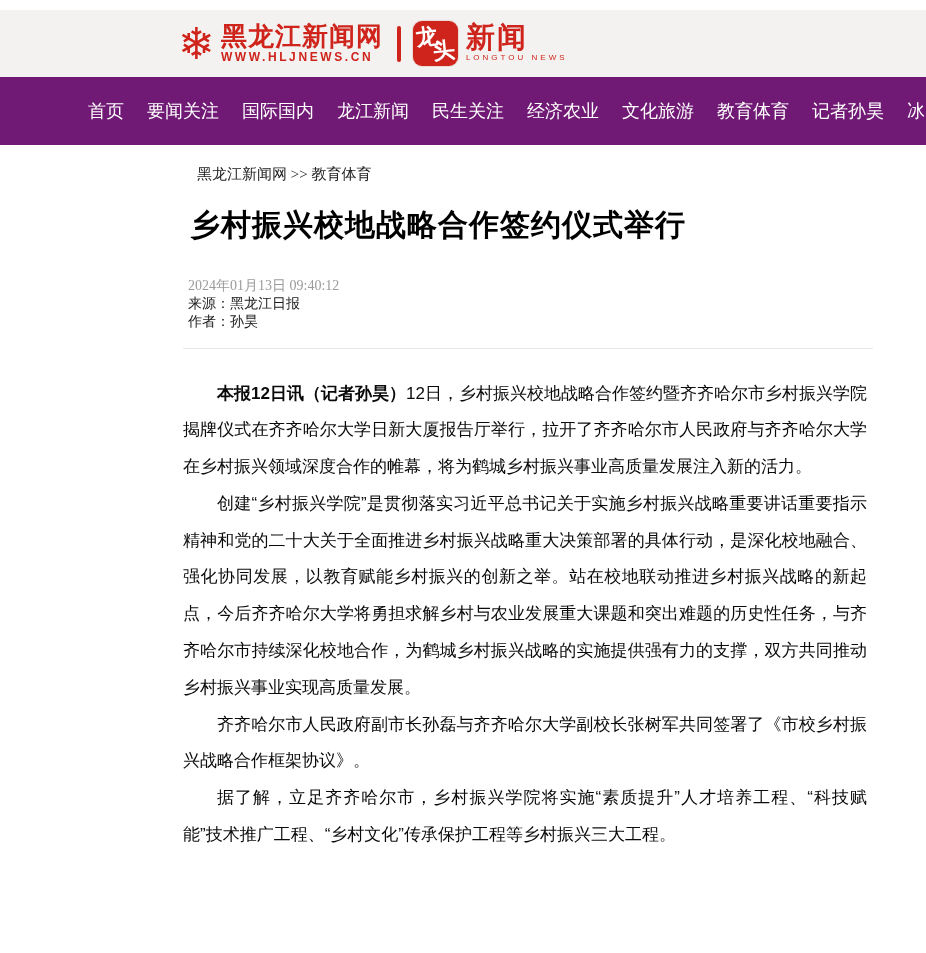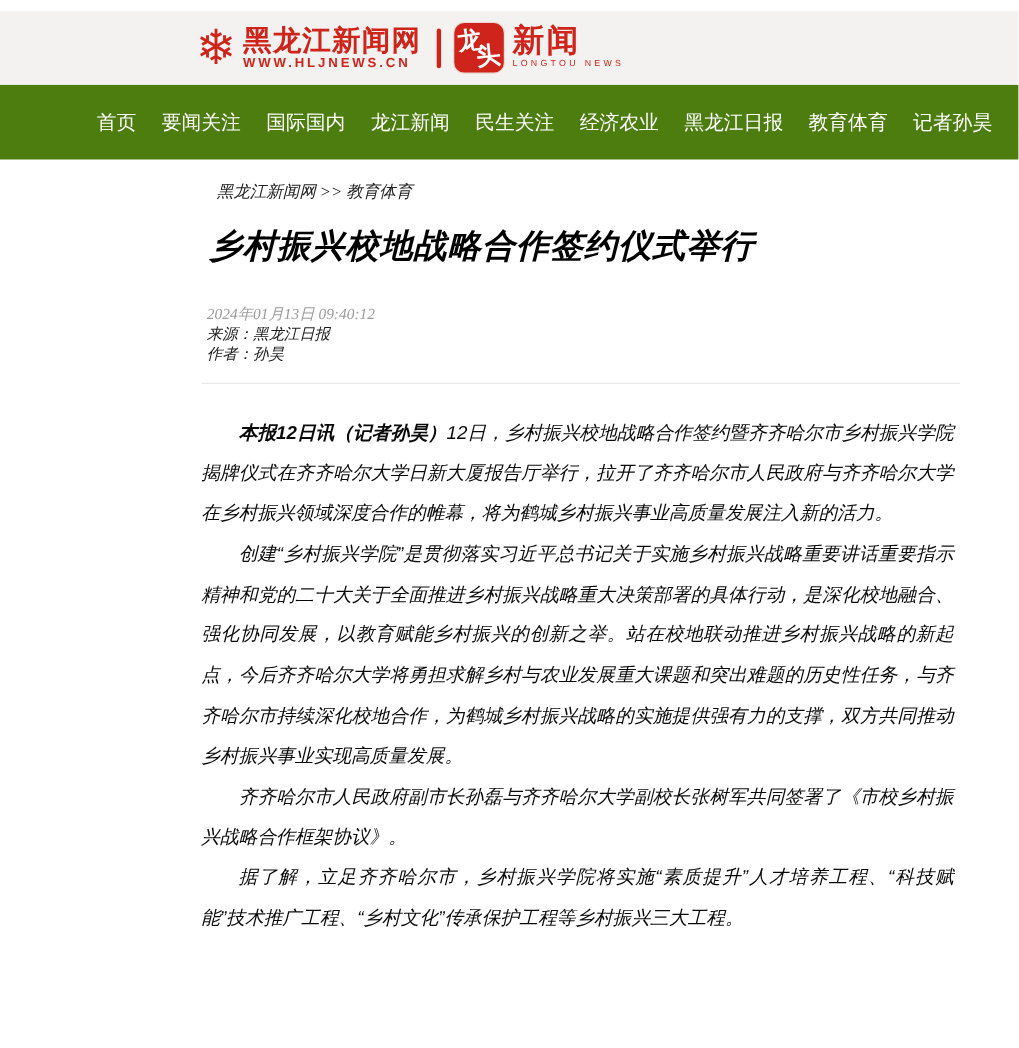--- a/index.html
+++ b/index.html
@@ -29,26 +29,26 @@
   .longtou-square .c2 { position:absolute; right:3px; bottom:0px; color:#ffffff;
                         font-size:22px; font-weight:bold; transform:rotate(-6deg);
                         font-family:"Liberation Serif", serif; }
   .partner-block { display:flex; flex-direction:column; justify-content:center; }
   .partner-name { font-size:29px; font-weight:bold; color:#cf241b; letter-spacing:2px;
                   line-height:1.0; white-space:nowrap; }
   .partner-sub { font-size:8px; color:#cf241b; letter-spacing:3px; line-height:1.4;
                  white-space:nowrap; }
 
   
-  .navbar { height:68px; background:#4d7c0f; display:flex; align-items:center;
+  .navbar { height:68px; background:#701a75; display:flex; align-items:center;
             padding-left:88px; gap:23px; overflow:hidden; white-space:nowrap; }
   .nav-item { color:#ffffff; font-size:18px; cursor:pointer; flex:0 0 auto; }
 
   
-  .content { width:690px; margin-left:183px;font-style:italic; }
+  .content { width:690px; margin-left:183px; }
   .breadcrumb { margin:20px 0 0 14px; font-family:"Liberation Serif", serif;
                 font-size:15px; color:#222222; }
   .breadcrumb .crumb { cursor:pointer; }
   .article-title { margin:21px 0 0 7px; font-family:"Liberation Serif", serif;
                    font-size:30px; font-weight:bold; color:#000000;
                    letter-spacing:1px; line-height:1.35; }
   .meta-row { margin:31px 0 0 5px; font-family:"Liberation Serif", serif;
               font-size:14px; display:flex; align-items:baseline;flex-direction:column; }
   .meta-date { color:#9b9b9b; margin-right:28px; }
   .meta-source { color:#1a1a1a; margin-right:16px; }
@@ -84,21 +84,21 @@
   </div>
 </header>
 
 <nav class="navbar">
   <span class="nav-item">首页</span>
   <span class="nav-item">要闻关注</span>
   <span class="nav-item">国际国内</span>
   <span class="nav-item">龙江新闻</span>
   <span class="nav-item">民生关注</span>
   <span class="nav-item">经济农业</span>
-  <span class="nav-item">黑龙江日报</span>
+  <span class="nav-item">文化旅游</span>
   <span class="nav-item">教育体育</span>
   <span class="nav-item">记者孙昊</span>
   <span class="nav-item">冰</span>
 </nav>
 
 <main class="content">
 
   <div class="breadcrumb">
     <span class="crumb">黑龙江新闻网</span>
     <span>&gt;&gt;</span>

